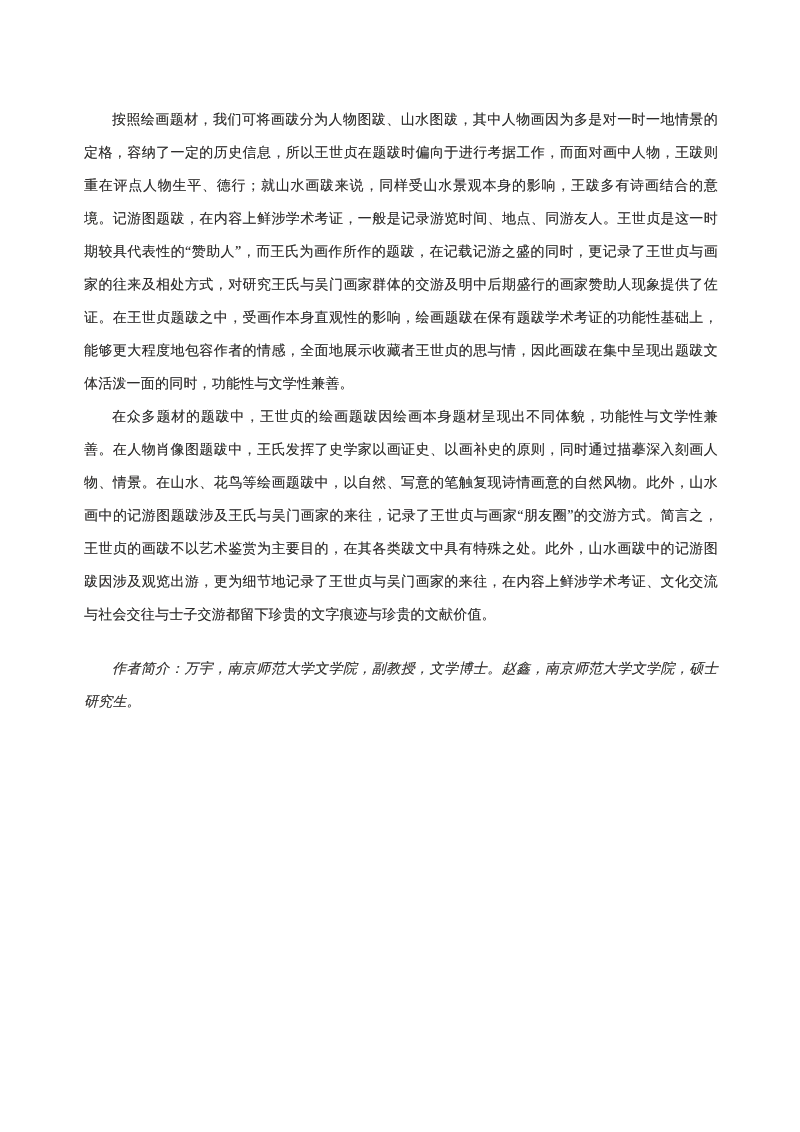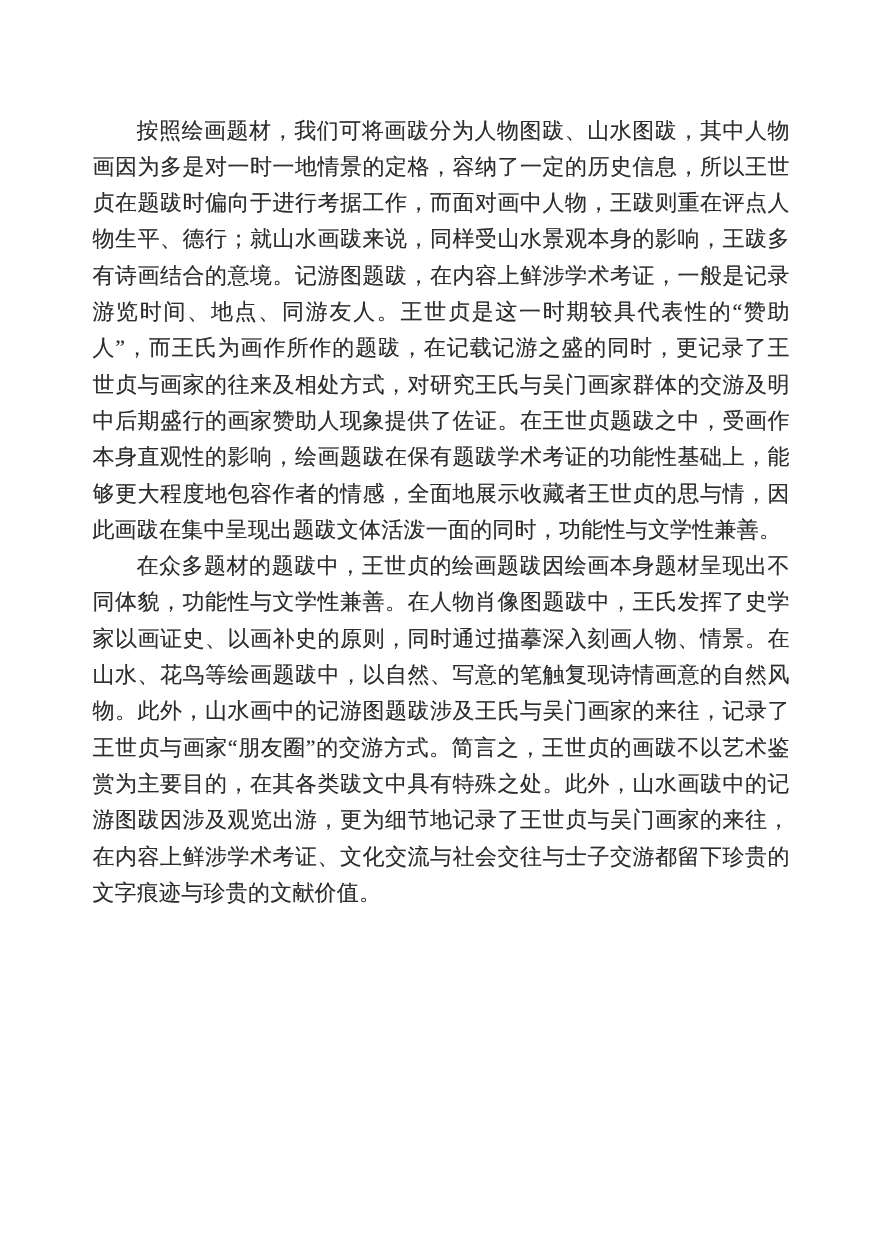--- a/index.html
+++ b/index.html
@@ -15,21 +15,21 @@
     background: #ffffff;
     overflow: hidden;
     margin: 0 auto;
   }
   .body-text {
     position: absolute;
     left: 84px;
     top: 103px;
     width: 634px;
     font-family: "Liberation Serif", "DejaVu Serif", serif;
-    font-size: 20px;
+    font-size: 14px;
     line-height: 33px;
     color: #2e2d2c;
     text-align: justify;
     letter-spacing: 0.2px;
     
     text-shadow: 0 0 0.6px rgba(70, 68, 66, 0.55);
   }
   .para {
     margin: 0;
     text-indent: 2em;
@@ -54,14 +54,15 @@
     letter-spacing: 1px;
   }
 </style>
 </head>
 <body>
 
 <div class="page">
   <div class="body-text">
     <p class="para">按照绘画题材，我们可将画跋分为人物图跋、山水图跋，其中人物画因为多是对一时一地情景的定格，容纳了一定的历史信息，所以王世贞在题跋时偏向于进行考据工作，而面对画中人物，王跋则重在评点人物生平、德行；就山水画跋来说，同样受山水景观本身的影响，王跋多有诗画结合的意境。记游图题跋，在内容上鲜涉学术考证，一般是记录游览时间、地点、同游友人。王世贞是这一时期较具代表性的“赞助人”，而王氏为画作所作的题跋，在记载记游之盛的同时，更记录了王世贞与画家的往来及相处方式，对研究王氏与吴门画家群体的交游及明中后期盛行的画家赞助人现象提供了佐证。在王世贞题跋之中，受画作本身直观性的影响，绘画题跋在保有题跋学术考证的功能性基础上，能够更大程度地包容作者的情感，全面地展示收藏者王世贞的思与情，因此画跋在集中呈现出题跋文体活泼一面的同时，功能性与文学性兼善。</p>
     <p class="para">在众多题材的题跋中，王世贞的绘画题跋因绘画本身题材呈现出不同体貌，功能性与文学性兼善。在人物肖像图题跋中，王氏发挥了史学家以画证史、以画补史的原则，同时通过描摹深入刻画人物、情景。在山水、花鸟等绘画题跋中，以自然、写意的笔触复现诗情画意的自然风物。此外，山水画中的记游图题跋涉及王氏与吴门画家的来往，记录了王世贞与画家“朋友圈”的交游方式。简言之，王世贞的画跋不以艺术鉴赏为主要目的，在其各类跋文中具有特殊之处。此外，山水画跋中的记游图跋因涉及观览出游，更为细节地记录了王世贞与吴门画家的来往，在内容上鲜涉学术考证、文化交流与社会交往与士子交游都留下珍贵的文字痕迹与珍贵的文献价值。</p>
+    <p class="author-bio">作者简介：万宇，南京师范大学文学院，副教授，文学博士。赵鑫，南京师范大学文学院，硕士研究生。</p>
   </div>
 </div>
 
 </body></html>

